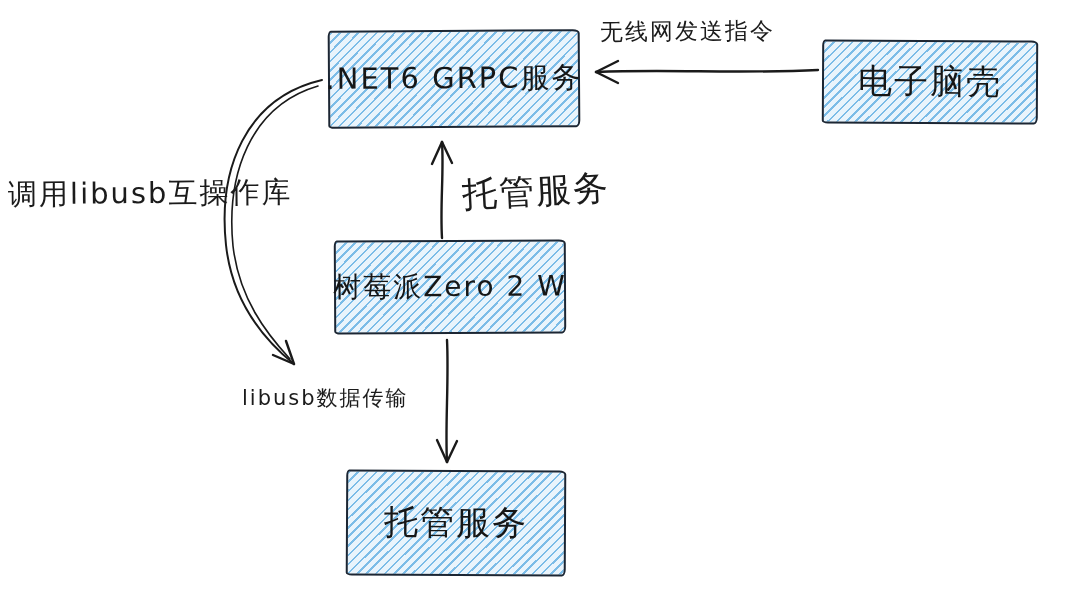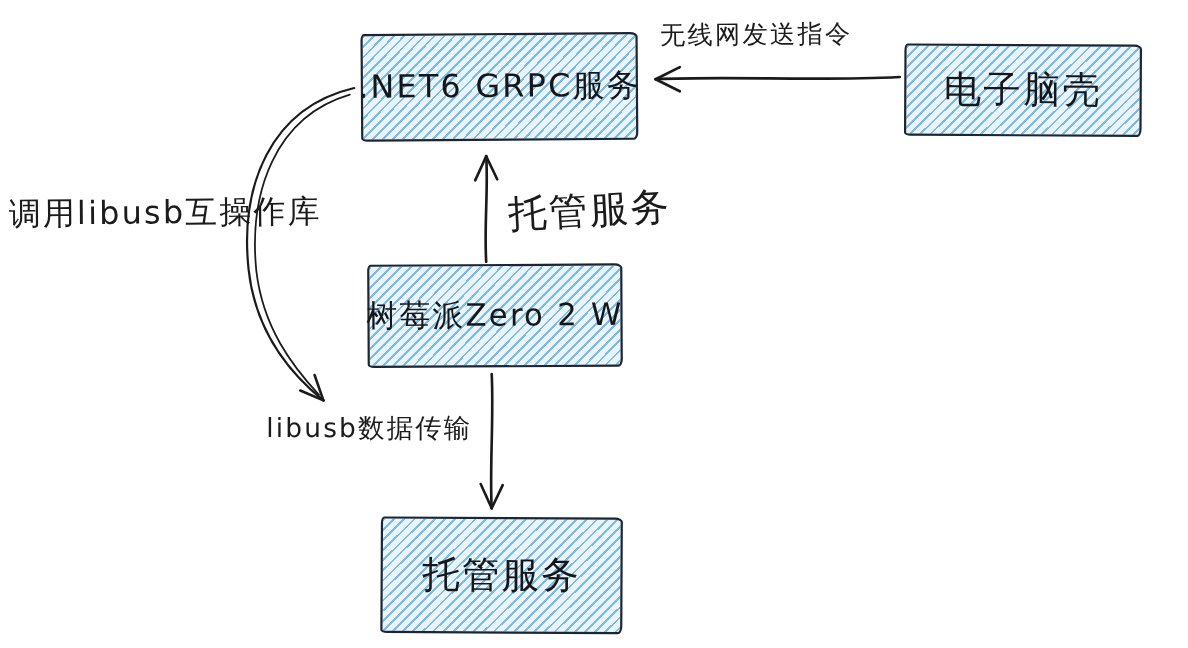--- a/index.html
+++ b/index.html
@@ -49,21 +49,21 @@
 
   .edge-label {
     position: absolute;
     color: #1b1b1b;
     white-space: nowrap;
     letter-spacing: 2px;
   }
   .label-wireless       { left: 600px; top: 16px;  font-size: 23px; transform: rotate(-0.5deg); }
   .label-host           { left: 462px; top: 168px; font-size: 35px; transform: rotate(-3deg); }
   .label-libusb-call    { left: 8px;   top: 174px; font-size: 29px; transform: rotate(-0.5deg); }
-  .label-libusb-transfer{ left: 242px; top: 373px; font-size: 24px; }
+  .label-libusb-transfer{ left: 242px; top: 384px; font-size: 21px; }
 </style>
 </head>
 <body>
 
 <div class="canvas">
 
   <svg class="arrow-layer" viewBox="0 0 1080 589" fill="none" stroke="#1a1a1a" stroke-width="2.4" stroke-linecap="round" stroke-linejoin="round">
 
     <g>
       <path d="M 818 70 C 740 74, 670 69, 596 72"></path>

